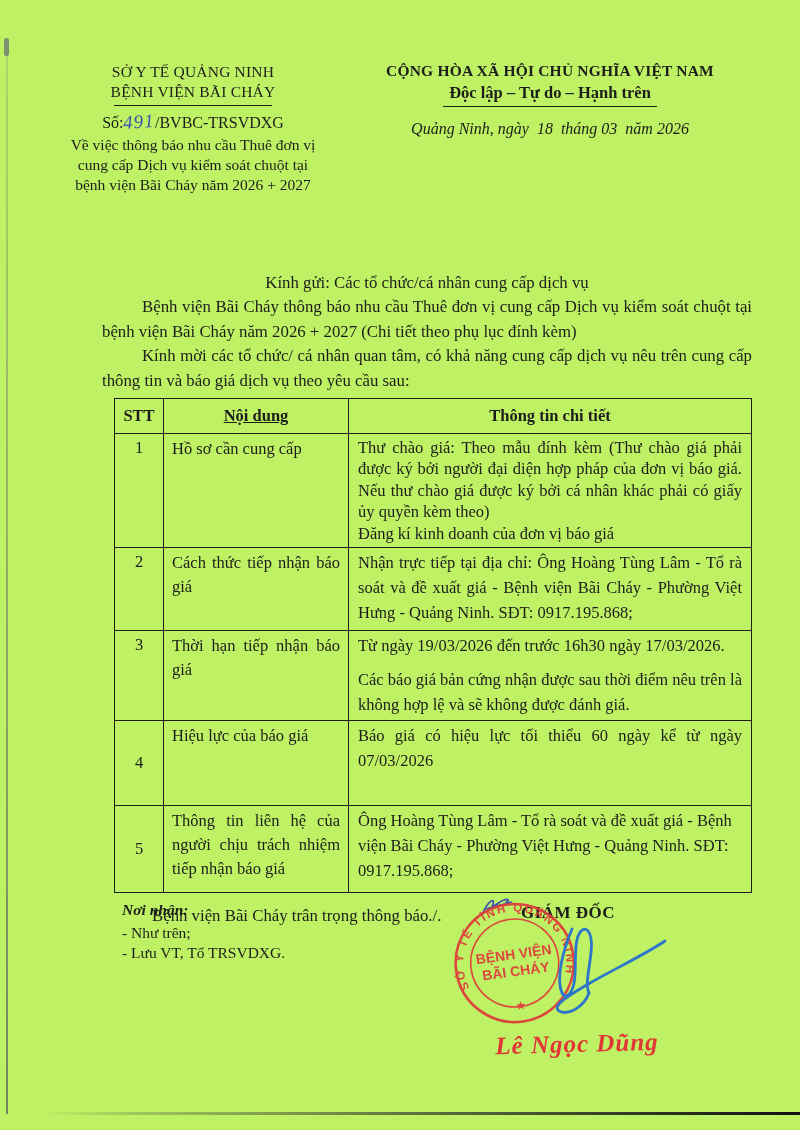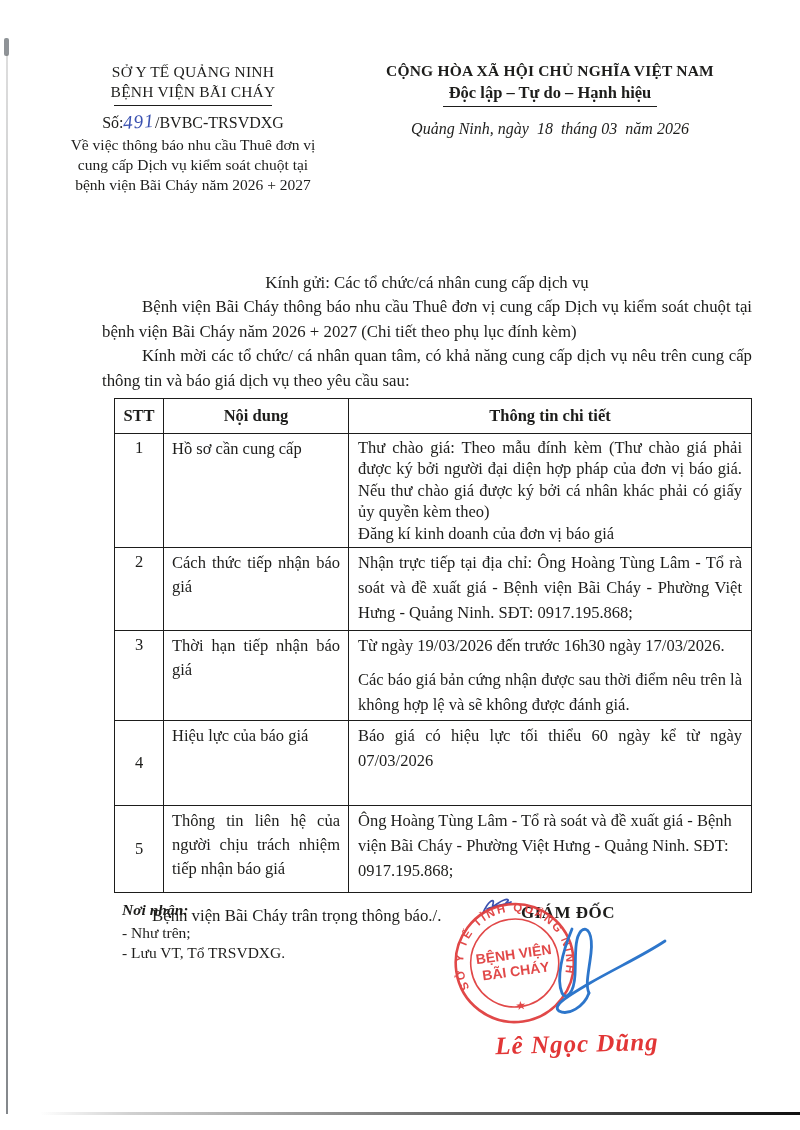--- a/index.html
+++ b/index.html
@@ -1,18 +1,18 @@
 <!DOCTYPE html>
 <html><head>
 <meta charset="utf-8">
 <style>
   html,body{margin:0;padding:0;background:#e9e9e9;}
   .page{
     position:relative;width:800px;height:1130px;margin:0 auto;
-    background:#ffffff;overflow:hidden;color:#1d1d1b;
+    background:#bef264;overflow:hidden;color:#1d1d1b;
     font-family:"Liberation Serif","DejaVu Serif",serif;
   }
   
   .issuer-block{position:absolute;left:70px;top:62px;width:246px;text-align:center;line-height:1.32;}
   .org-parent{font-size:15.5px;letter-spacing:.2px;}
   .org-name{font-size:15.5px;font-weight:normal;letter-spacing:.2px;}
   .org-underline{width:158px;border-top:1.5px solid #1d1d1b;margin:2px auto 3px auto;height:0;}
   .doc-number{font-size:16px;}
   .hand-blue{color:#3a51b0;font-style:italic;font-size:19px;display:inline-block;transform:rotate(-4deg);letter-spacing:1px;}
   .doc-subject{font-size:15.5px;line-height:1.3;margin-top:1px;}
@@ -20,21 +20,21 @@
   .national-title{font-size:15.5px;font-weight:bold;letter-spacing:.2px;}
   .national-motto{display:inline-block;font-size:16.5px;font-weight:bold;border-bottom:1.5px solid #1d1d1b;padding:0 6px 3px 6px;margin-top:3px;}
   .place-date{font-style:italic;font-size:16px;margin-top:13px;}
   
   .content{position:absolute;left:102px;top:273px;width:650px;font-size:16.8px;}
   .salutation{text-align:center;margin:0 0 2px 0;}
   .body-par{margin:0;text-align:justify;text-indent:40px;line-height:24.5px;}
   
   table.req{border-collapse:collapse;margin:5px 0 0 12px;width:634px;table-layout:fixed;}
   table.req td,table.req th{border:1.5px solid #1d1d1b;font-size:16.5px;vertical-align:top;}
-  th.h-stt{width:48px;} th.h-nd{width:184px;} th.h-ct{width:402px;}
+  th.h-stt{width:48px;} th.h-nd{width:184px;text-decoration:underline;} th.h-ct{width:402px;}
   tr.head th{font-weight:bold;text-align:center;height:30px;padding:2px 0;vertical-align:middle;}
   td.stt{text-align:center;padding-top:4px;}
   td.stt.mid{vertical-align:middle;padding-top:0;}
   td.nd{padding:3px 8px;text-align:justify;line-height:1.45;}
   td.ct{padding:3px 9px;line-height:1.5;}
   td.ct p{margin:0;text-align:justify;}
   td.ct.tight{line-height:1.3;}
   td.ct.gap p + p{margin-top:9px;}
   td.ct.left p{text-align:left;}
   tr.r1 td{height:106px;} tr.r2 td{height:76px;} tr.r3 td{height:80px;} tr.r4 td{height:78px;} tr.r5 td{height:80px;}
@@ -63,21 +63,21 @@
   <div class="issuer-block">
     <div class="org-parent">SỞ Y TẾ QUẢNG NINH</div>
     <div class="org-name">BỆNH VIỆN BÃI CHÁY</div>
     <div class="org-underline"></div>
     <div class="doc-number"><span>Số:</span><span class="hand-blue">491</span><span>/BVBC-TRSVDXG</span></div>
     <div class="doc-subject">Về việc thông báo nhu cầu Thuê đơn vị cung cấp Dịch vụ kiểm soát chuột tại bệnh viện Bãi Cháy năm 2026 + 2027</div>
   </div>
 
   <div class="national-block">
     <div class="national-title">CỘNG HÒA XÃ HỘI CHỦ NGHĨA VIỆT NAM</div>
-    <div><span class="national-motto">Độc lập – Tự do – Hạnh hiệu</span></div>
+    <div><span class="national-motto">Độc lập – Tự do – Hạnh trên</span></div>
     <div class="place-date">Quảng Ninh, ngày&nbsp;&nbsp;18&nbsp;&nbsp;tháng 03&nbsp;&nbsp;năm 2026</div>
   </div>
 
   <div class="content">
     <p class="salutation">Kính gửi: Các tổ chức/cá nhân cung cấp dịch vụ</p>
     <p class="body-par">Bệnh viện Bãi Cháy thông báo nhu cầu Thuê đơn vị cung cấp Dịch vụ kiểm soát chuột tại bệnh viện Bãi Cháy năm 2026 + 2027 (Chi tiết theo phụ lục đính kèm)</p>
     <p class="body-par">Kính mời các tổ chức/ cá nhân quan tâm, có khả năng cung cấp dịch vụ nêu trên cung cấp thông tin và báo giá dịch vụ theo yêu cầu sau:</p>
 
     <table class="req">
       <tbody>

